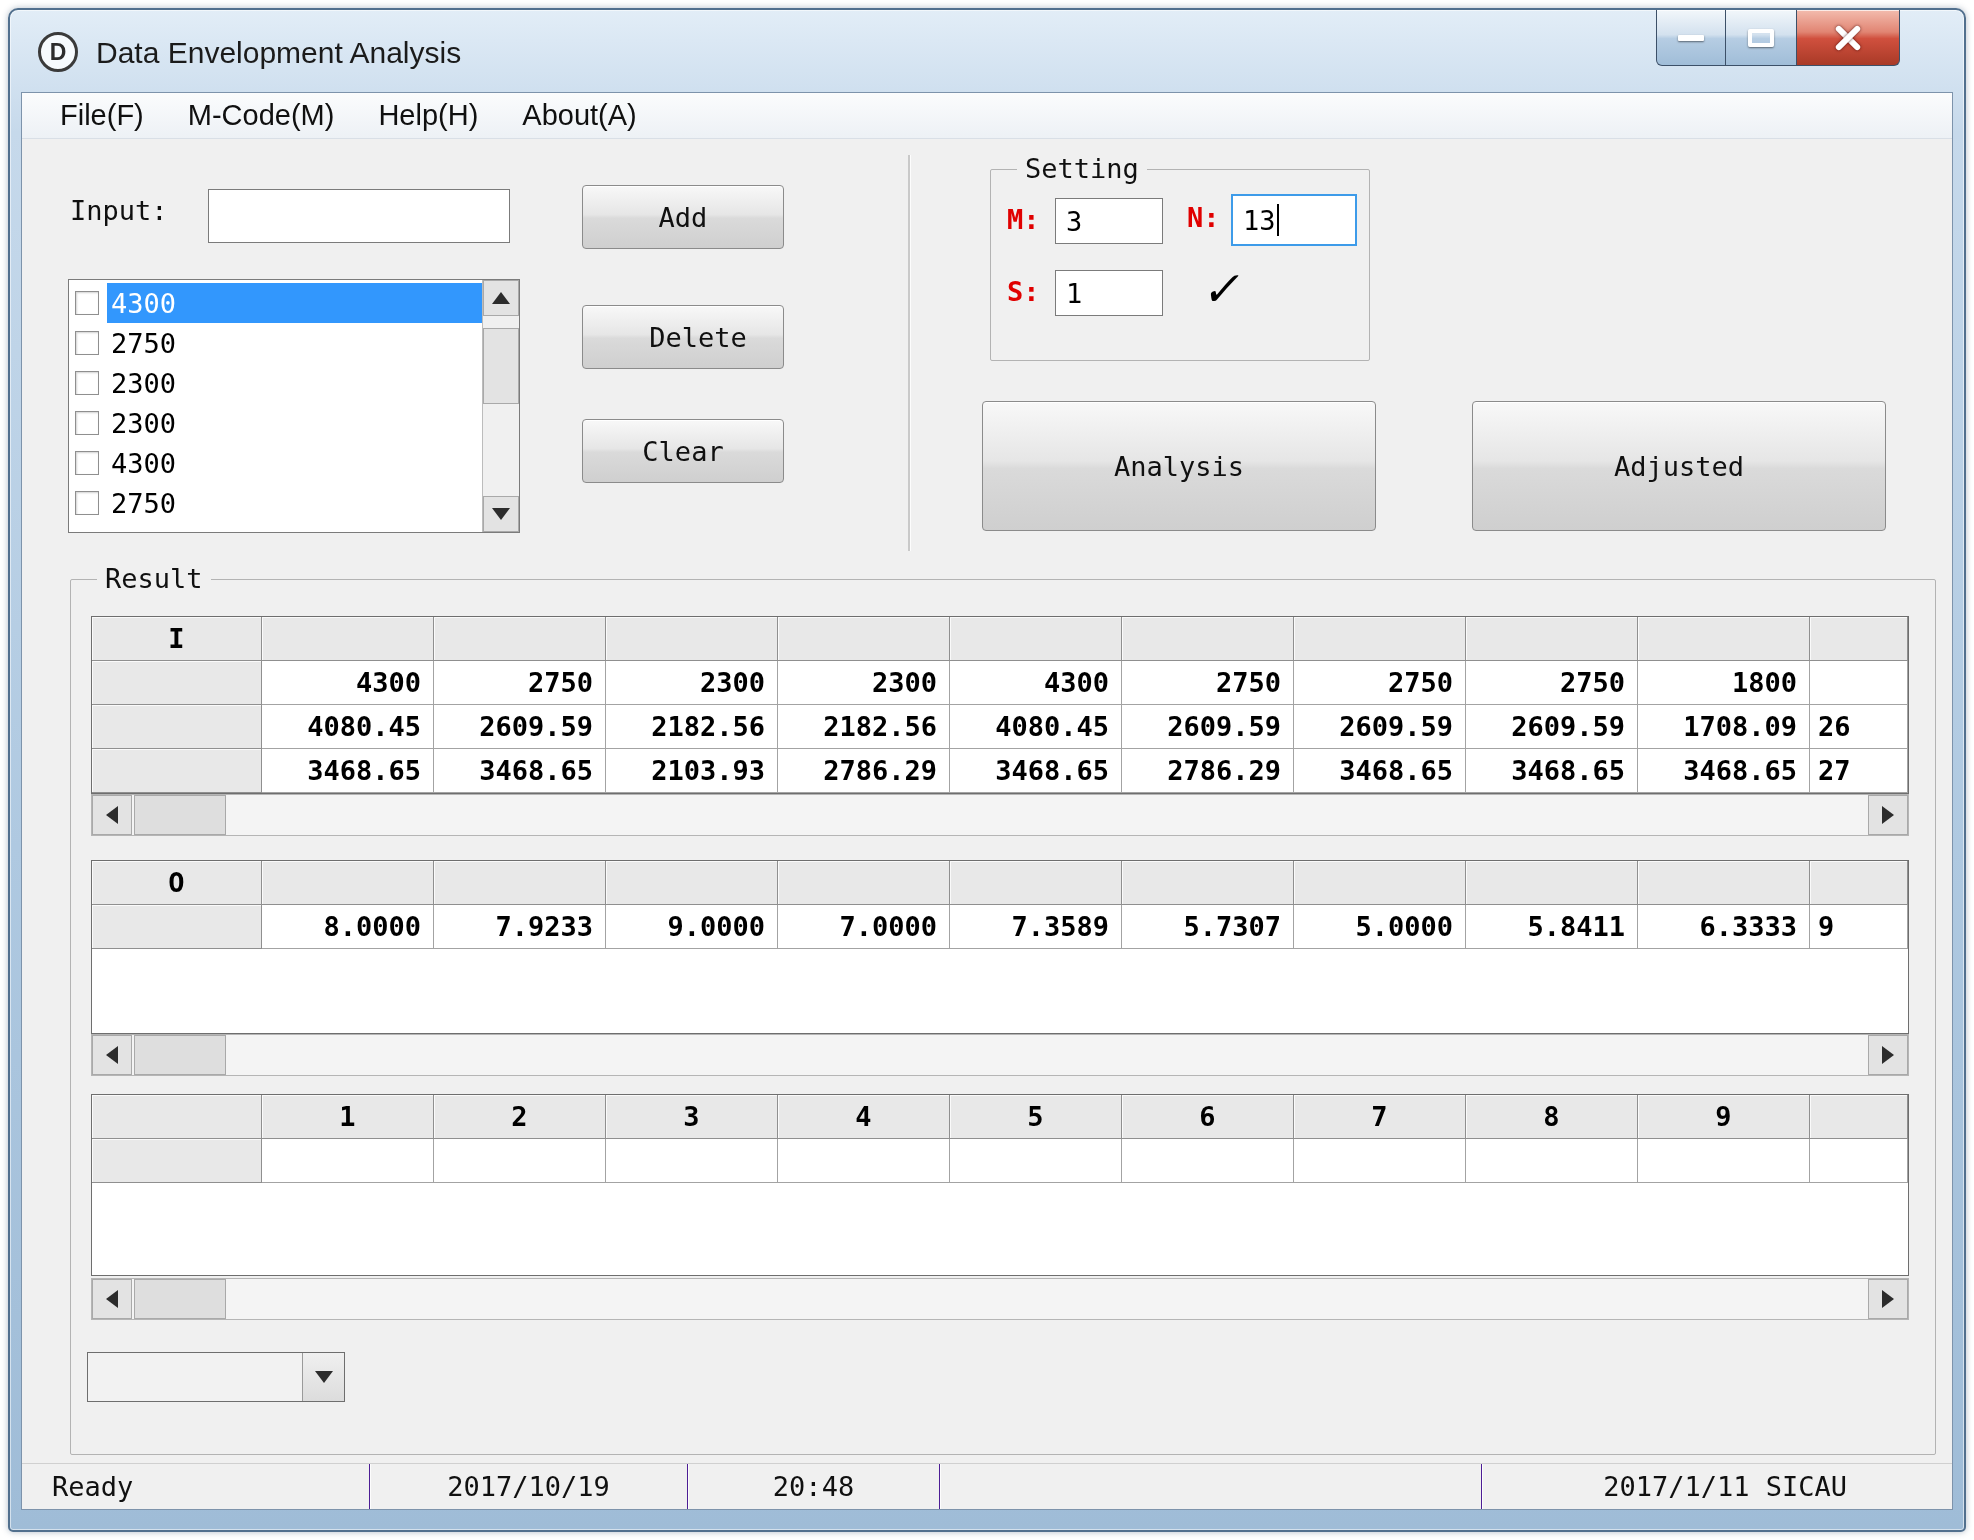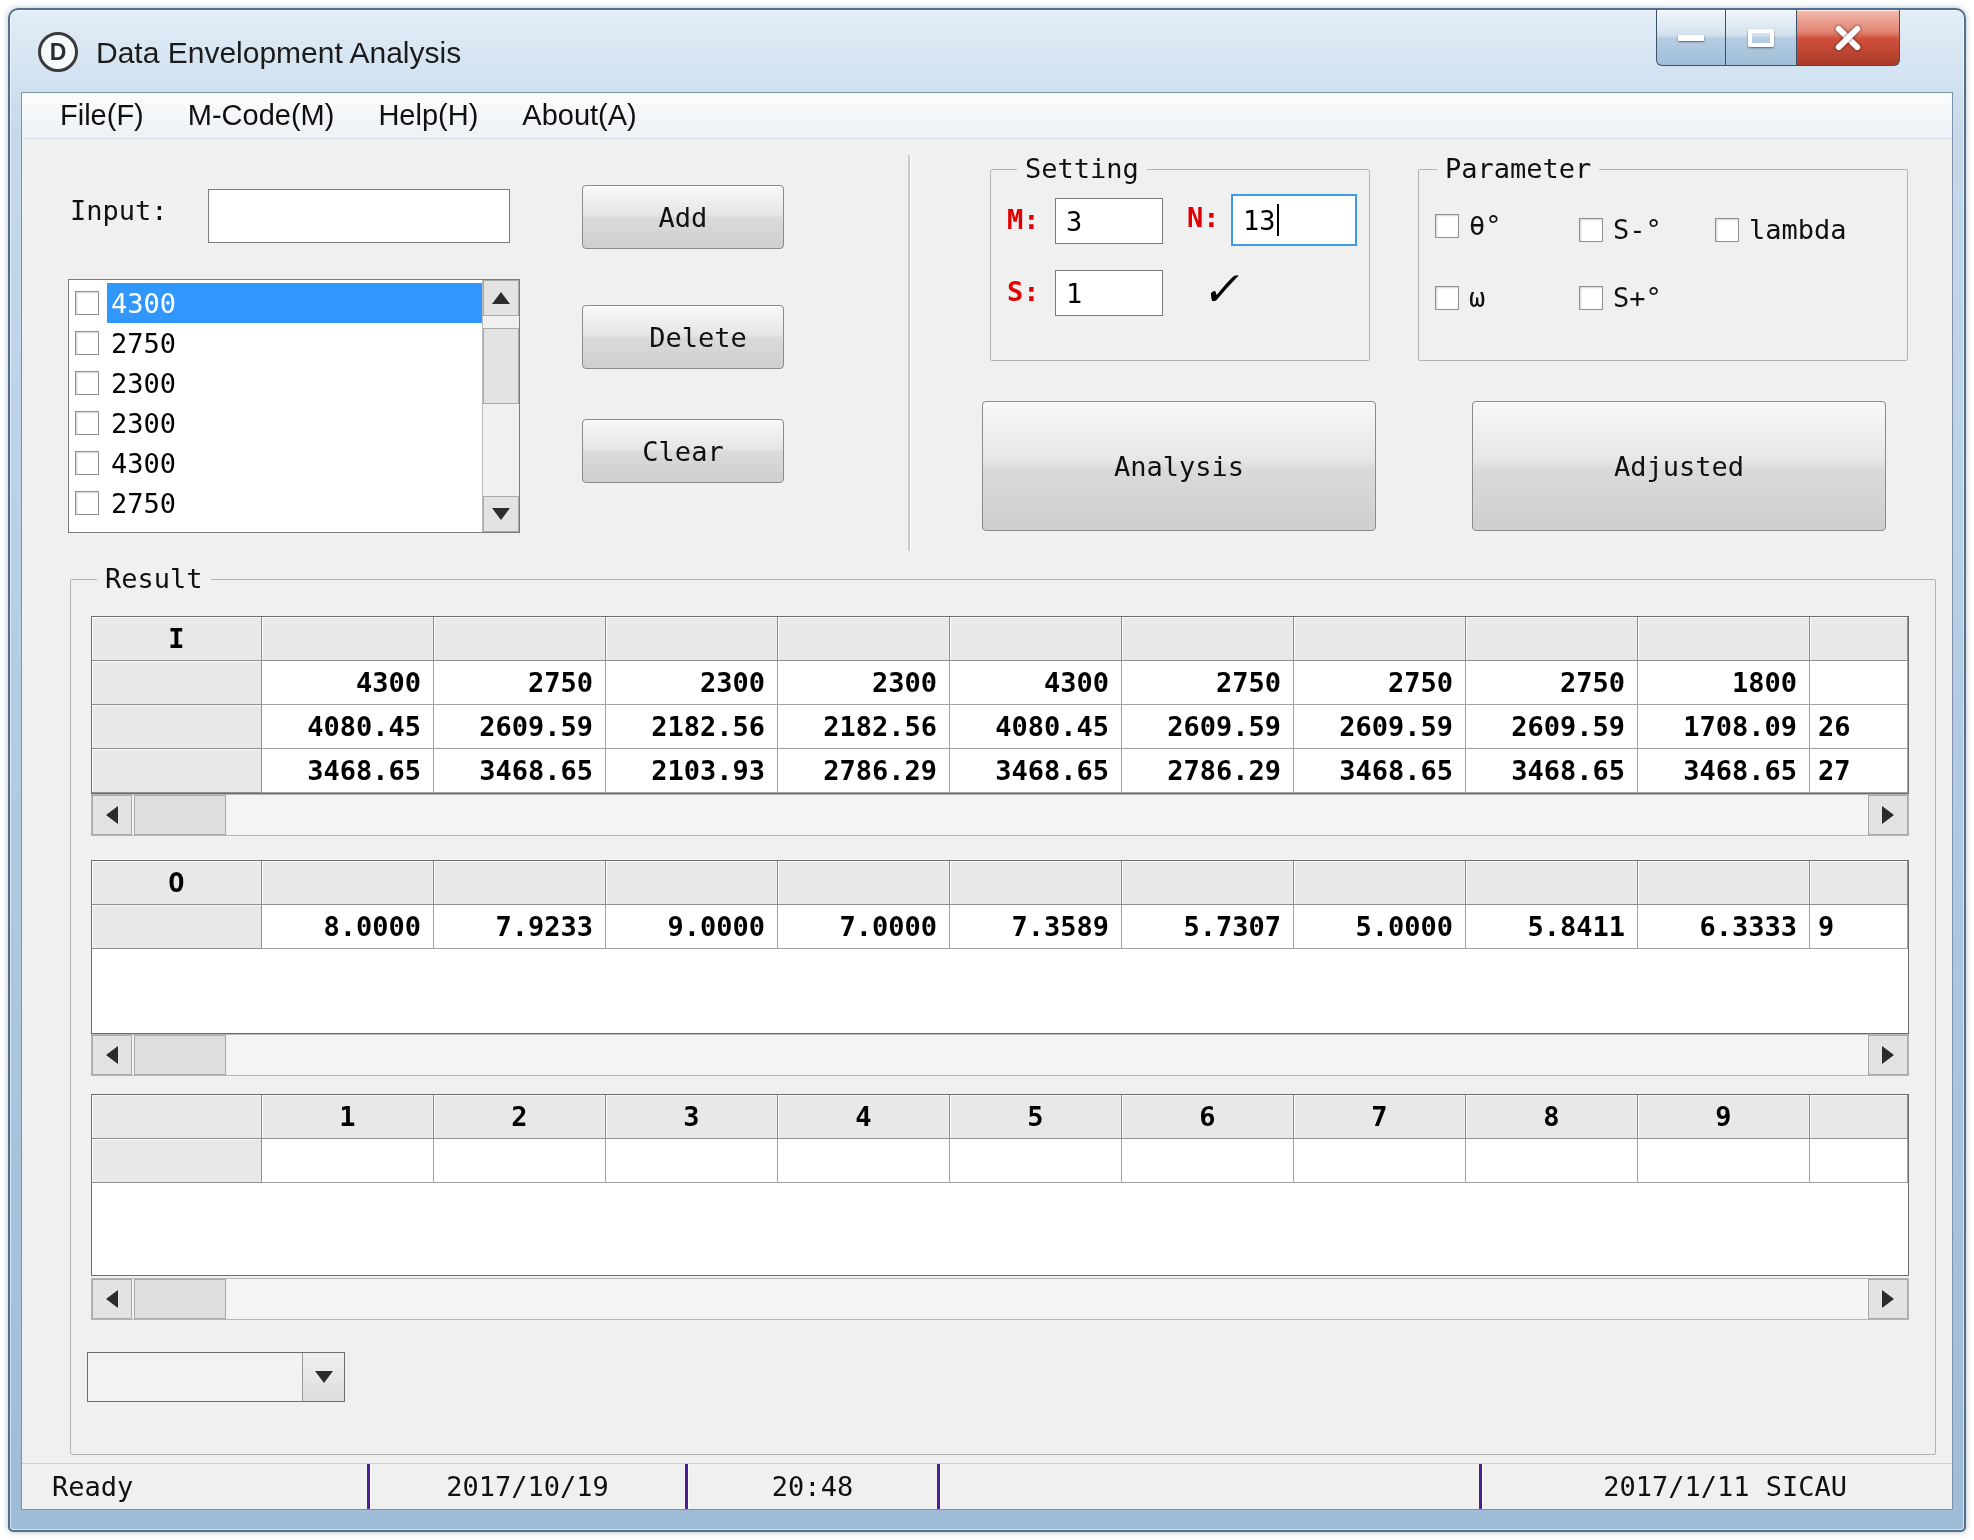--- a/index.html
+++ b/index.html
@@ -111,21 +111,21 @@
   .combobox { position:absolute; width:258px; height:50px; background:#f2f2f2; border:1px solid #6e6e6e; }
   .combo-value { position:absolute; left:10px; top:0; bottom:0; right:44px; display:flex; align-items:center;
     font-family:"DejaVu Sans Mono",monospace; font-size:27px; }
   .combo-btn { position:absolute; right:0; top:0; bottom:0; width:42px;
     background:linear-gradient(#f0f0f0,#dcdcdc); border-left:1px solid #9a9a9a;
     display:flex; align-items:center; justify-content:center; }
 
   
   .statusbar { height:46px; border-top:1px solid #d0d0d0; background:#f0f0f0; display:flex; align-items:stretch;
     font-family:"DejaVu Sans Mono",monospace; font-size:27px; color:#101010; }
-  .sb-panel { display:flex; align-items:center; border-right:3px solid #4c1d95; box-shadow:1px 0 0 #fdfdfd; }
+  .sb-panel { display:flex; align-items:center; border-right:1px solid #4c1d95; box-shadow:1px 0 0 #fdfdfd; }
   .sb-1 { width:348px; padding-left:30px; }
   .sb-2 { width:318px; justify-content:center; }
   .sb-3 { width:252px; justify-content:center; }
   .sb-4 { flex:1; }
   .sb-5 { width:470px; justify-content:flex-end; padding-right:105px; border-right:none; box-shadow:none; }
 </style>
 </head>
 <body>
 
 <div class="frame">
@@ -219,43 +219,20 @@
           <span>13</span>
             <span class="caret"></span>
         </div>
         <div class="field-label" style="left:16px; top:106px;">S:</div>
         <div class="textbox" style="left:64px; top:100px; width:108px; height:46px;">
           <span>1</span>
         </div>
         <div class="check-glyph" style="left:214px; top:92px;">✓</div>
       </div>
 
-      <div class="groupbox" style="left:1396px; top:30px; width:490px; height:192px;">
-        <div class="gb-label" style="left:18px;">Parameter</div>
-        <div class="check-item" style="left:16px; top:40px;">
-          <span class="checkbox"></span>
-          <span>θ°</span>
-        </div>
-        <div class="check-item" style="left:160px; top:44px;">
-          <span class="checkbox"></span>
-          <span>S-°</span>
-        </div>
-        <div class="check-item" style="left:296px; top:44px;">
-          <span class="checkbox"></span>
-          <span>lambda</span>
-        </div>
-        <div class="check-item" style="left:16px; top:112px;">
-          <span class="checkbox"></span>
-          <span>ω</span>
-        </div>
-        <div class="check-item" style="left:160px; top:112px;">
-          <span class="checkbox"></span>
-          <span>S+°</span>
-        </div>
-      </div>
 
       <div class="btn" style="left:960px; top:262px; width:394px; height:130px;">Analysis</div>
       <div class="btn" style="left:1450px; top:262px; width:414px; height:130px;">Adjusted</div>
 
       <div class="groupbox" style="left:48px; top:440px; width:1866px; height:876px;">
         <div class="gb-label">Result</div>
 
         <div class="gridbox" style="left:20px; top:36px; width:1818px; height:178px;">
           <div class="grid" id="grid-i">
               <div class="cell hcell">I</div>

